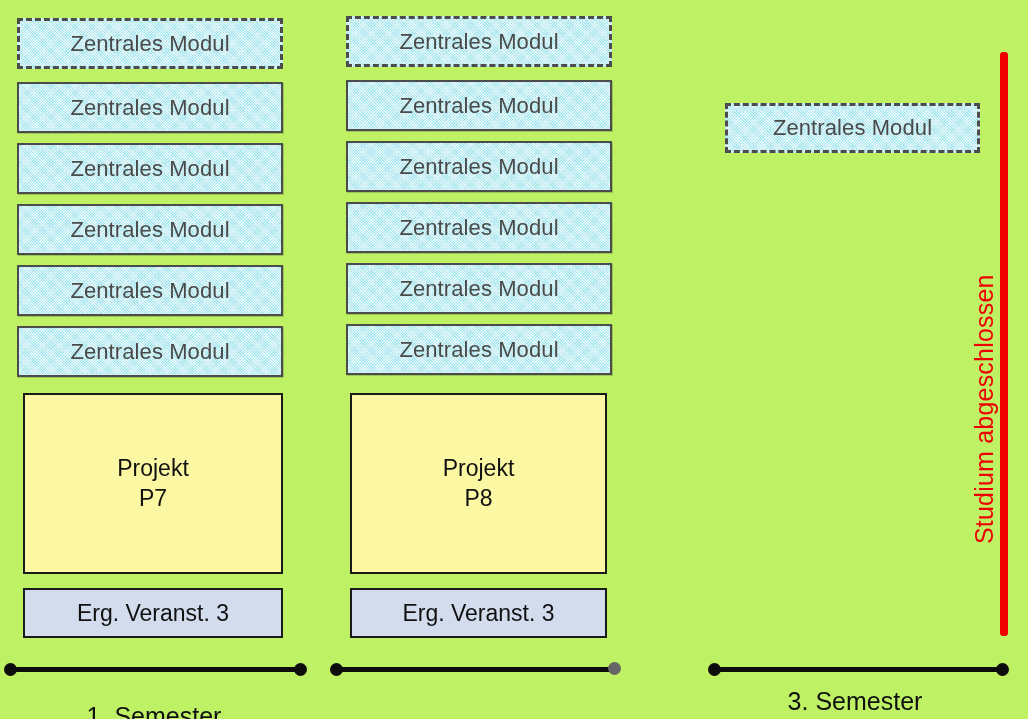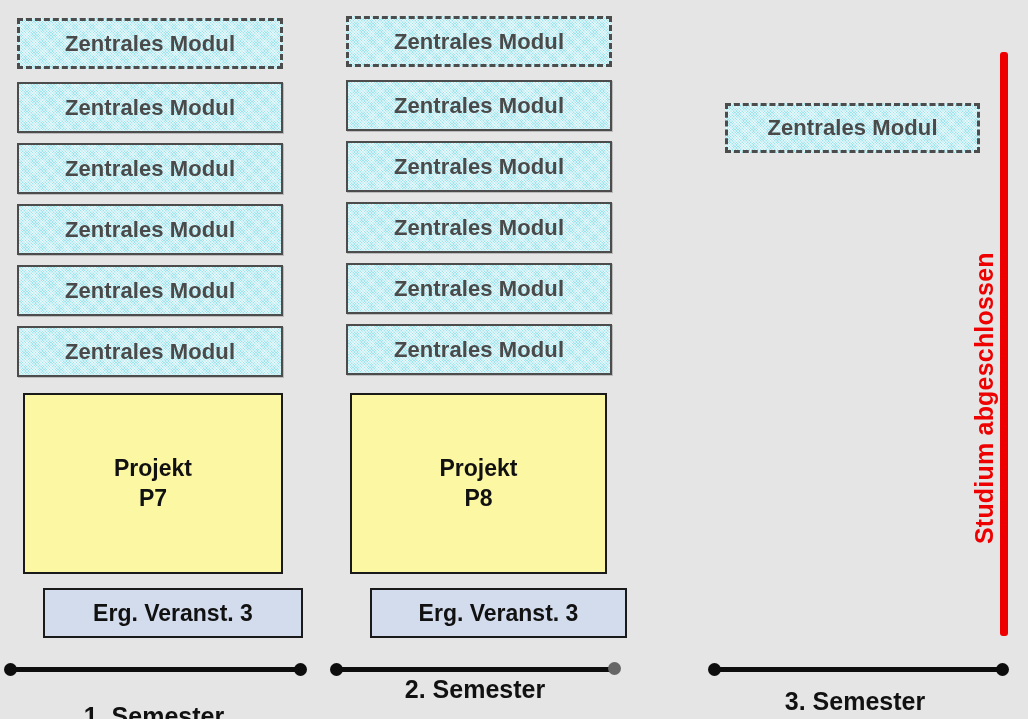--- a/index.html
+++ b/index.html
@@ -8,23 +8,22 @@
     padding: 0;
     background: #ffffff;
   }
   body {
     font-family: "Liberation Sans", sans-serif;
   }
   #canvas {
     position: relative;
     width: 1028px;
     height: 719px;
-    background: #e5e5e5;
+    background: #bef264;
     overflow: hidden;
-    font-weight: bold;
   }
 
   
   .abs { position: absolute; box-sizing: border-box; }
 
   
   .module {
     background-color: #9fe3ec;
     background-image:
       repeating-linear-gradient(45deg,  rgba(255,255,255,.55) 0 1px, rgba(255,255,255,0) 1px 2px),
@@ -62,21 +61,20 @@
   
   .erg {
     background: #d3dced;
     border: 2px solid #1a1a1a;
     color: #111111;
     display: flex;
     align-items: center;
     justify-content: center;
     font-size: 23px;
     white-space: nowrap;
-    margin-left: 20px;
   }
 
   
   .sem-line {
     height: 5px;
     background: #0d0d0d;
     border-radius: 2px;
   }
   .sem-dot {
     width: 13px;
@@ -136,21 +134,20 @@
   <div class="abs module" style="left:346px; top:324px; width:266px; height:51px;">Zentrales Modul</div>
 
   <div class="abs project" style="left:350px; top:393px; width:257px; height:181px;">Projekt
 P8</div>
 
   <div class="abs erg" style="left:350px; top:588px; width:257px; height:50px;">Erg. Veranst. 3</div>
 
   <div class="abs sem-dot" style="left:330px; top:663px;"></div>
   <div class="abs sem-line" style="left:336px; top:667px; width:280px;"></div>
   <div class="abs sem-dot grey" style="left:608px; top:662px;"></div>
-  <div class="abs sem-label" style="left:330px; top:675px; width:290px;">2. Semester</div>
 
   <div class="abs module dashed" style="left:725px; top:103px; width:255px; height:50px;">Zentrales Modul</div>
 
 
   <div class="abs sem-dot" style="left:708px; top:663px;"></div>
   <div class="abs sem-line" style="left:714px; top:667px; width:288px;"></div>
   <div class="abs sem-dot" style="left:996px; top:663px;"></div>
   <div class="abs sem-label" style="left:708px; top:687px; width:294px;">3. Semester</div>
 
   <div class="abs red-bar" style="left:1000px; top:52px; width:8px; height:584px;"></div>

